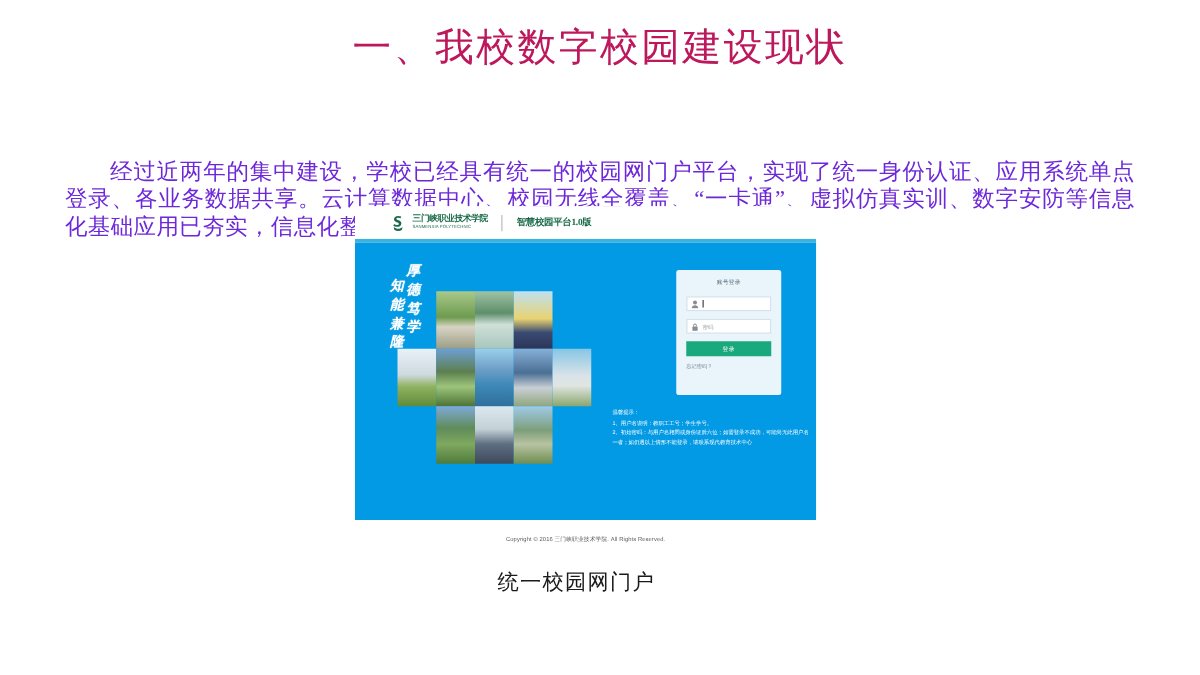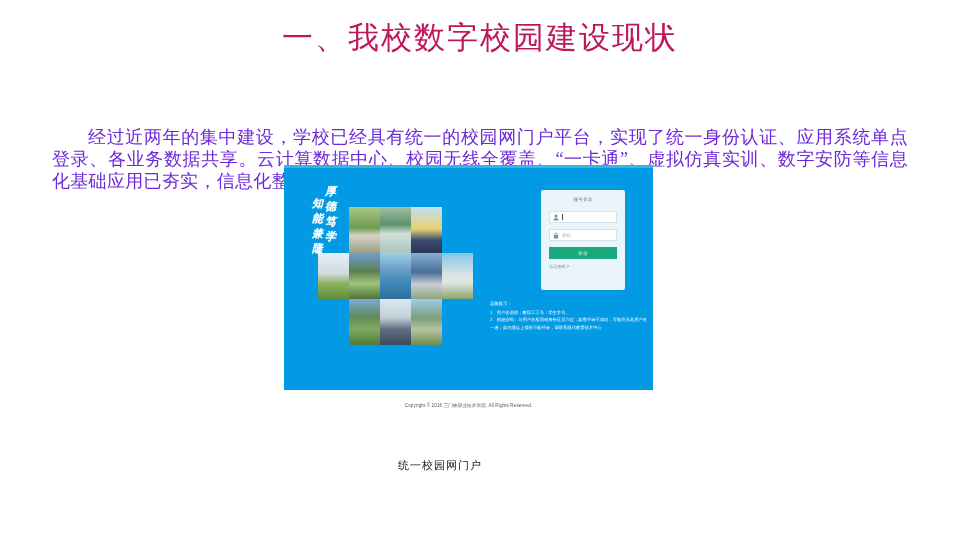--- a/index.html
+++ b/index.html
@@ -296,35 +296,51 @@
     white-space: nowrap;
   }
 
   
   .caption {
     position: absolute;
     left: 398px;
     top: 455px;
     width: 220px;
     font-family: "Liberation Serif", "DejaVu Serif", serif;
-    font-size: 11px;
+    font-size: 17px;
     line-height: 21px;
     color: #1a1a1a;
     letter-spacing: 1px;
   }
 </style>
 </head>
 <body>
 
 <div class="slide-title">一、我校数字校园建设现状</div>
 
 <div class="body-text">经过近两年的集中建设，学校已经具有统一的校园网门户平台，实现了统一身份认证、应用系统单点登录、各业务数据共享。云计算数据中心、校园无线全覆盖、“一卡通”、虚拟仿真实训、数字安防等信息化基础应用已夯实，信息化整体建设方案已经论证并开始付诸实施。</div>
 
 <div class="portal-shot">
 
+  <div class="portal-header">
+    <div class="logo-group">
+      <span class="logo-mark">
+        <svg width="13" height="13" viewBox="0 0 13 13">
+          <path d="M6.5 0.8c-2 0-3.3 1.2-3.3 2.6 0 1.2 0.9 1.9 2.2 2.3 1.1 0.4 1.7 0.7 1.7 1.3 0 0.6-0.6 1-1.5 1-0.9 0-1.8-0.3-2.4-0.8l-0.5 1.4c0.7 0.5 1.8 0.8 2.9 0.8 2.1 0 3.5-1.1 3.5-2.7 0-1.2-0.8-2-2.2-2.5C5.7 3.8 5.1 3.5 5.1 3c0-0.5 0.5-0.9 1.4-0.9 0.8 0 1.5 0.2 2 0.5l0.5-1.4C8.4 1 7.5 0.8 6.5 0.8z" fill="#1b6b4a"></path>
+          <path d="M3.0 9.6c1.2 0.9 2.4 1.4 3.6 1.4 1.2 0 2.4-0.5 3.4-1.4l-0.4 2.1c-0.9 0.7-1.9 1.0-3.0 1.0-1.1 0-2.2-0.3-3.2-1.0z" fill="#1b6b4a"></path>
+        </svg>
+      </span>
+      <span style="display:flex;flex-direction:column;justify-content:center;">
+        <span class="logo-cn">三门峡职业技术学院</span>
+        <span class="logo-en">SANMENXIA POLYTECHNIC</span>
+      </span>
+      <span class="logo-divider"></span>
+      <span class="logo-sub">智慧校园平台1.0版</span>
+    </div>
+  </div>
   <div class="header-rule"></div>
 
   <div class="portal-hero">
 
     <div class="motto">
       <div class="motto-col col-a">
         <span>厚</span>
         <span>德</span>
         <span>笃</span>
         <span>学</span>

